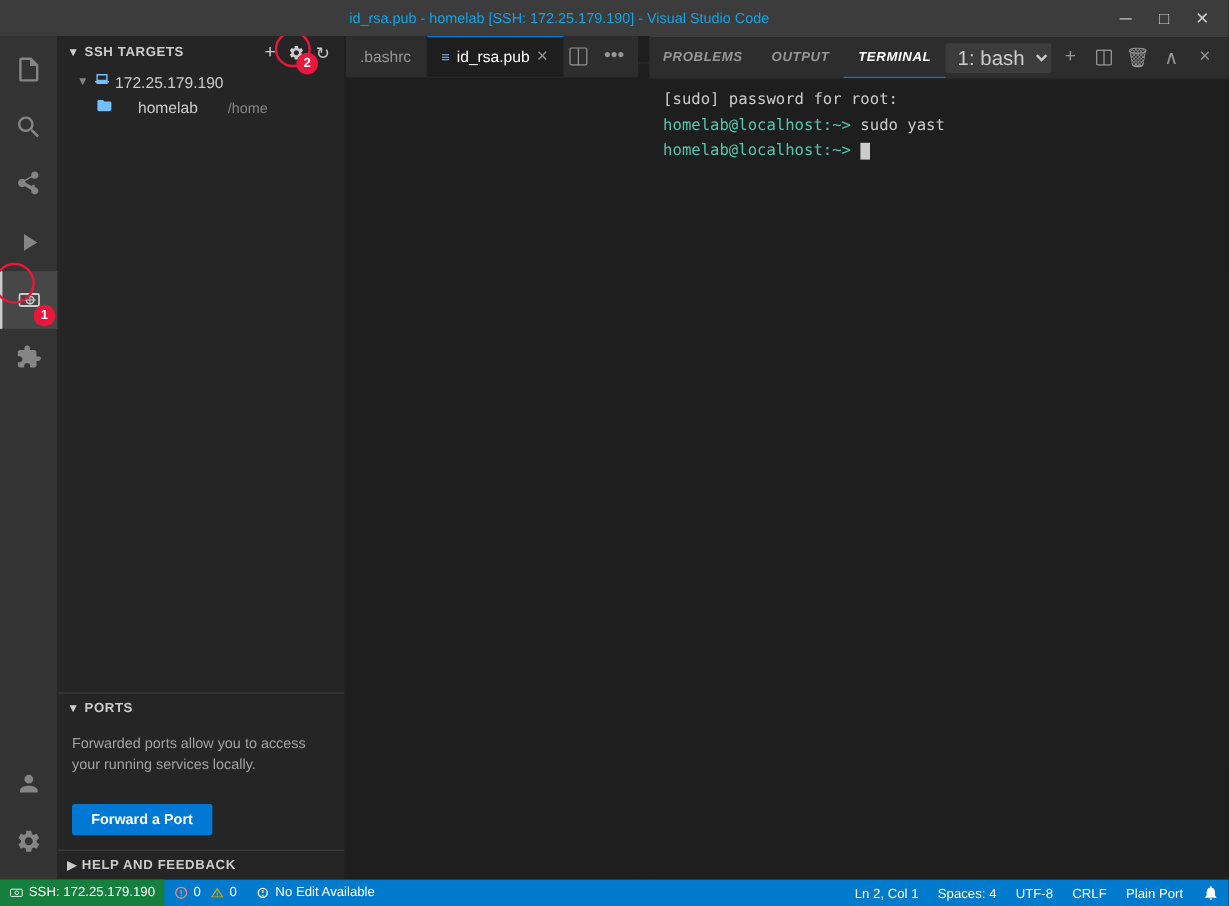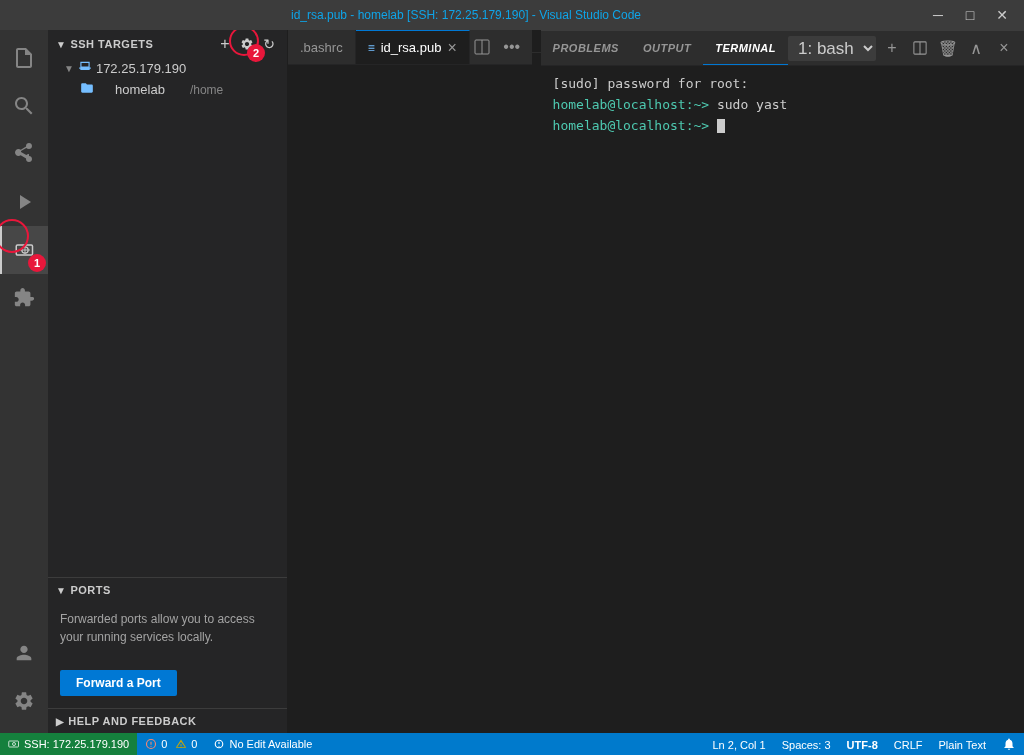--- a/index.html
+++ b/index.html
@@ -678,23 +678,23 @@
   <div class="status-item">
     <svg width="12" height="12" viewBox="0 0 16 16" fill="white">
       <circle cx="8" cy="8" r="5" fill="none" stroke="white" stroke-width="1.5"></circle>
       <line x1="8" y1="5" x2="8" y2="8" stroke="white" stroke-width="1.5"></line>
       <circle cx="8" cy="11" r="0.8" fill="white"></circle>
     </svg>
     <span>No Edit Available</span>
   </div>
   <div class="status-right">
     <div class="status-item" style="background:transparent;">Ln 2, Col 1</div>
-    <div class="status-item" style="background:transparent;">Spaces: 3</div>
-    <div class="status-item" style="background:transparent;font-weight:bold;">UTF-8</div>
+    <div class="status-item" style="background:transparent;">Spaces: 4</div>
+    <div class="status-item" style="background:transparent;">UTF-8</div>
     <div class="status-item" style="background:transparent;">CRLF</div>
-    <div class="status-item" style="background:transparent;">Plain Text</div>
+    <div class="status-item" style="background:transparent;">Plain Port</div>
     <div class="status-item" style="background:transparent;">
       <svg width="14" height="14" viewBox="0 0 24 24" fill="white">
         <path d="M12 22c1.1 0 2-.9 2-2h-4c0 1.1.9 2 2 2zm6-6v-5c0-3.07-1.64-5.64-4.5-6.32V4c0-.83-.67-1.5-1.5-1.5s-1.5.67-1.5 1.5v.68C7.63 5.36 6 7.92 6 11v5l-2 2v1h16v-1l-2-2z"></path>
       </svg>
     </div>
   </div>
 </div>
 
 </body></html>

